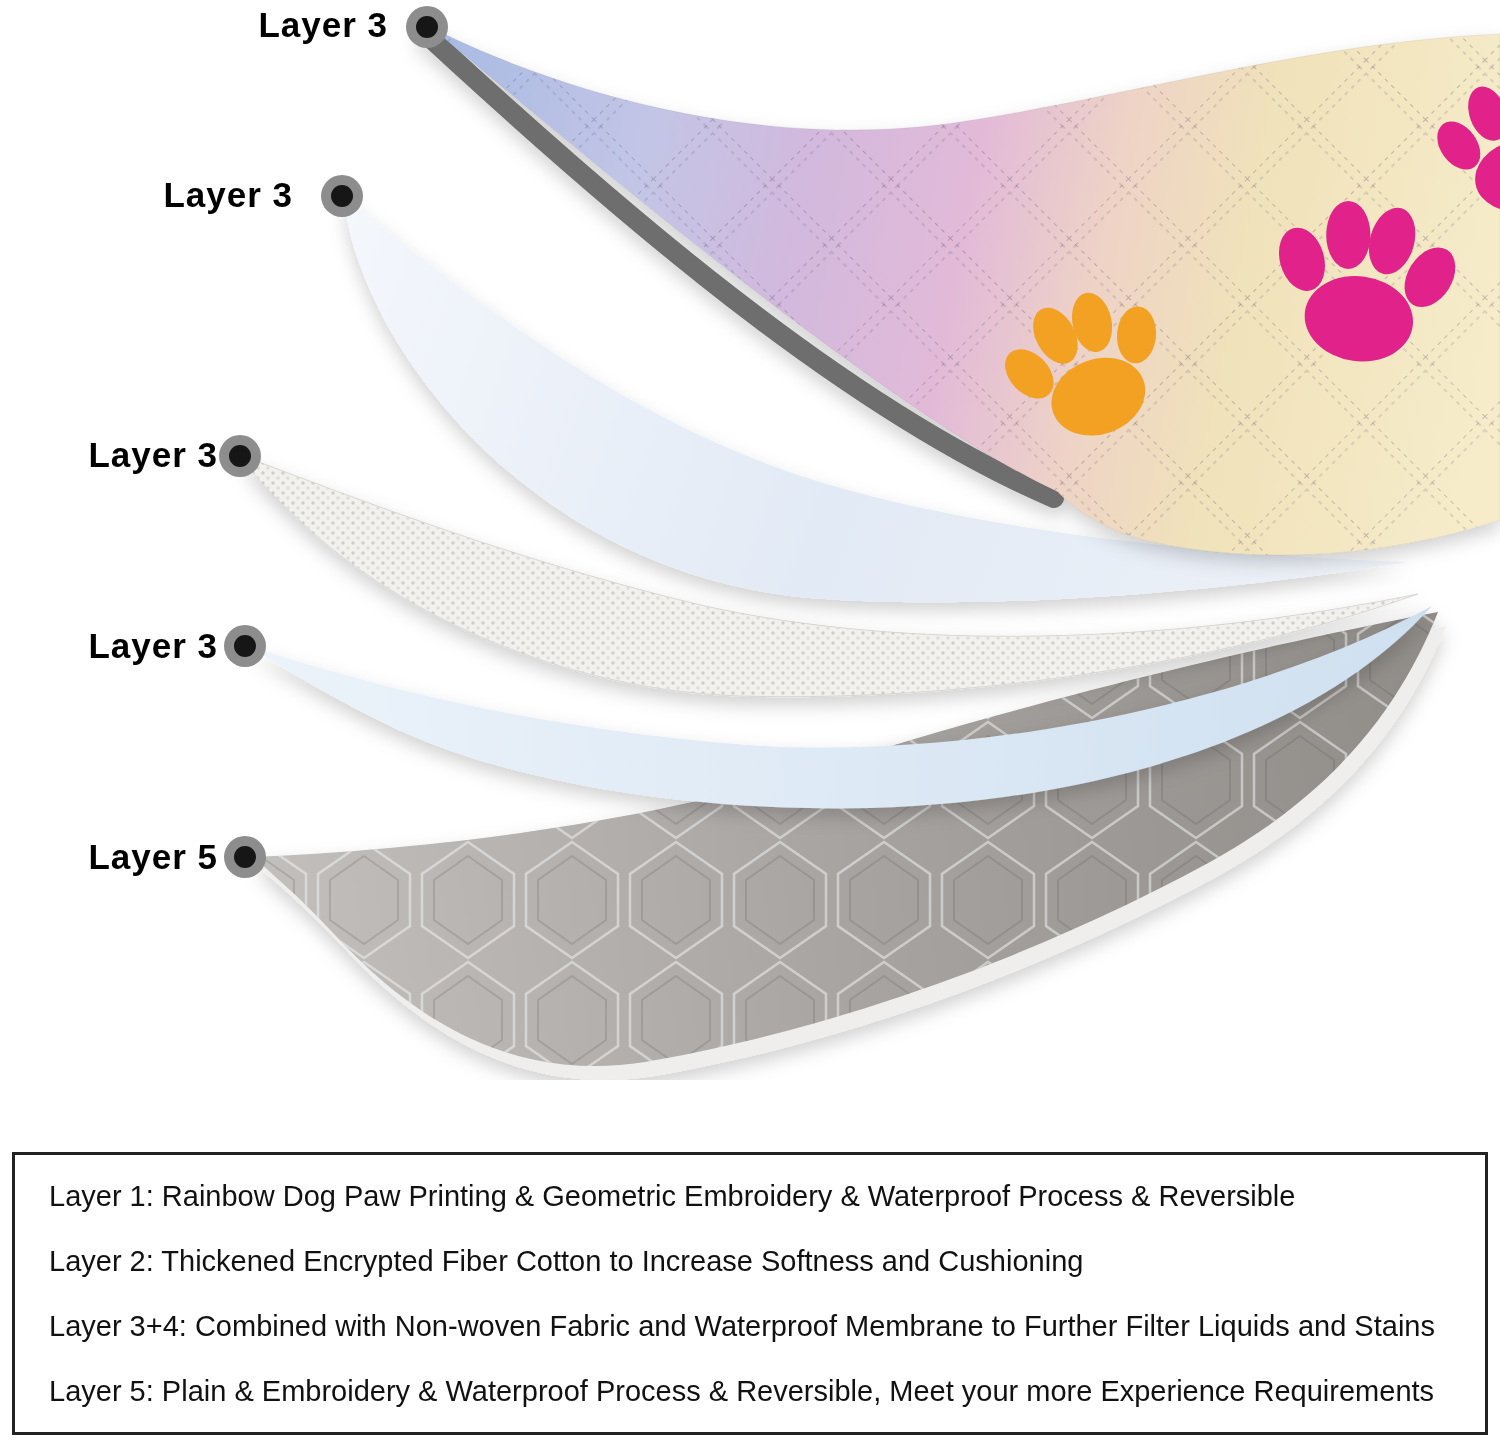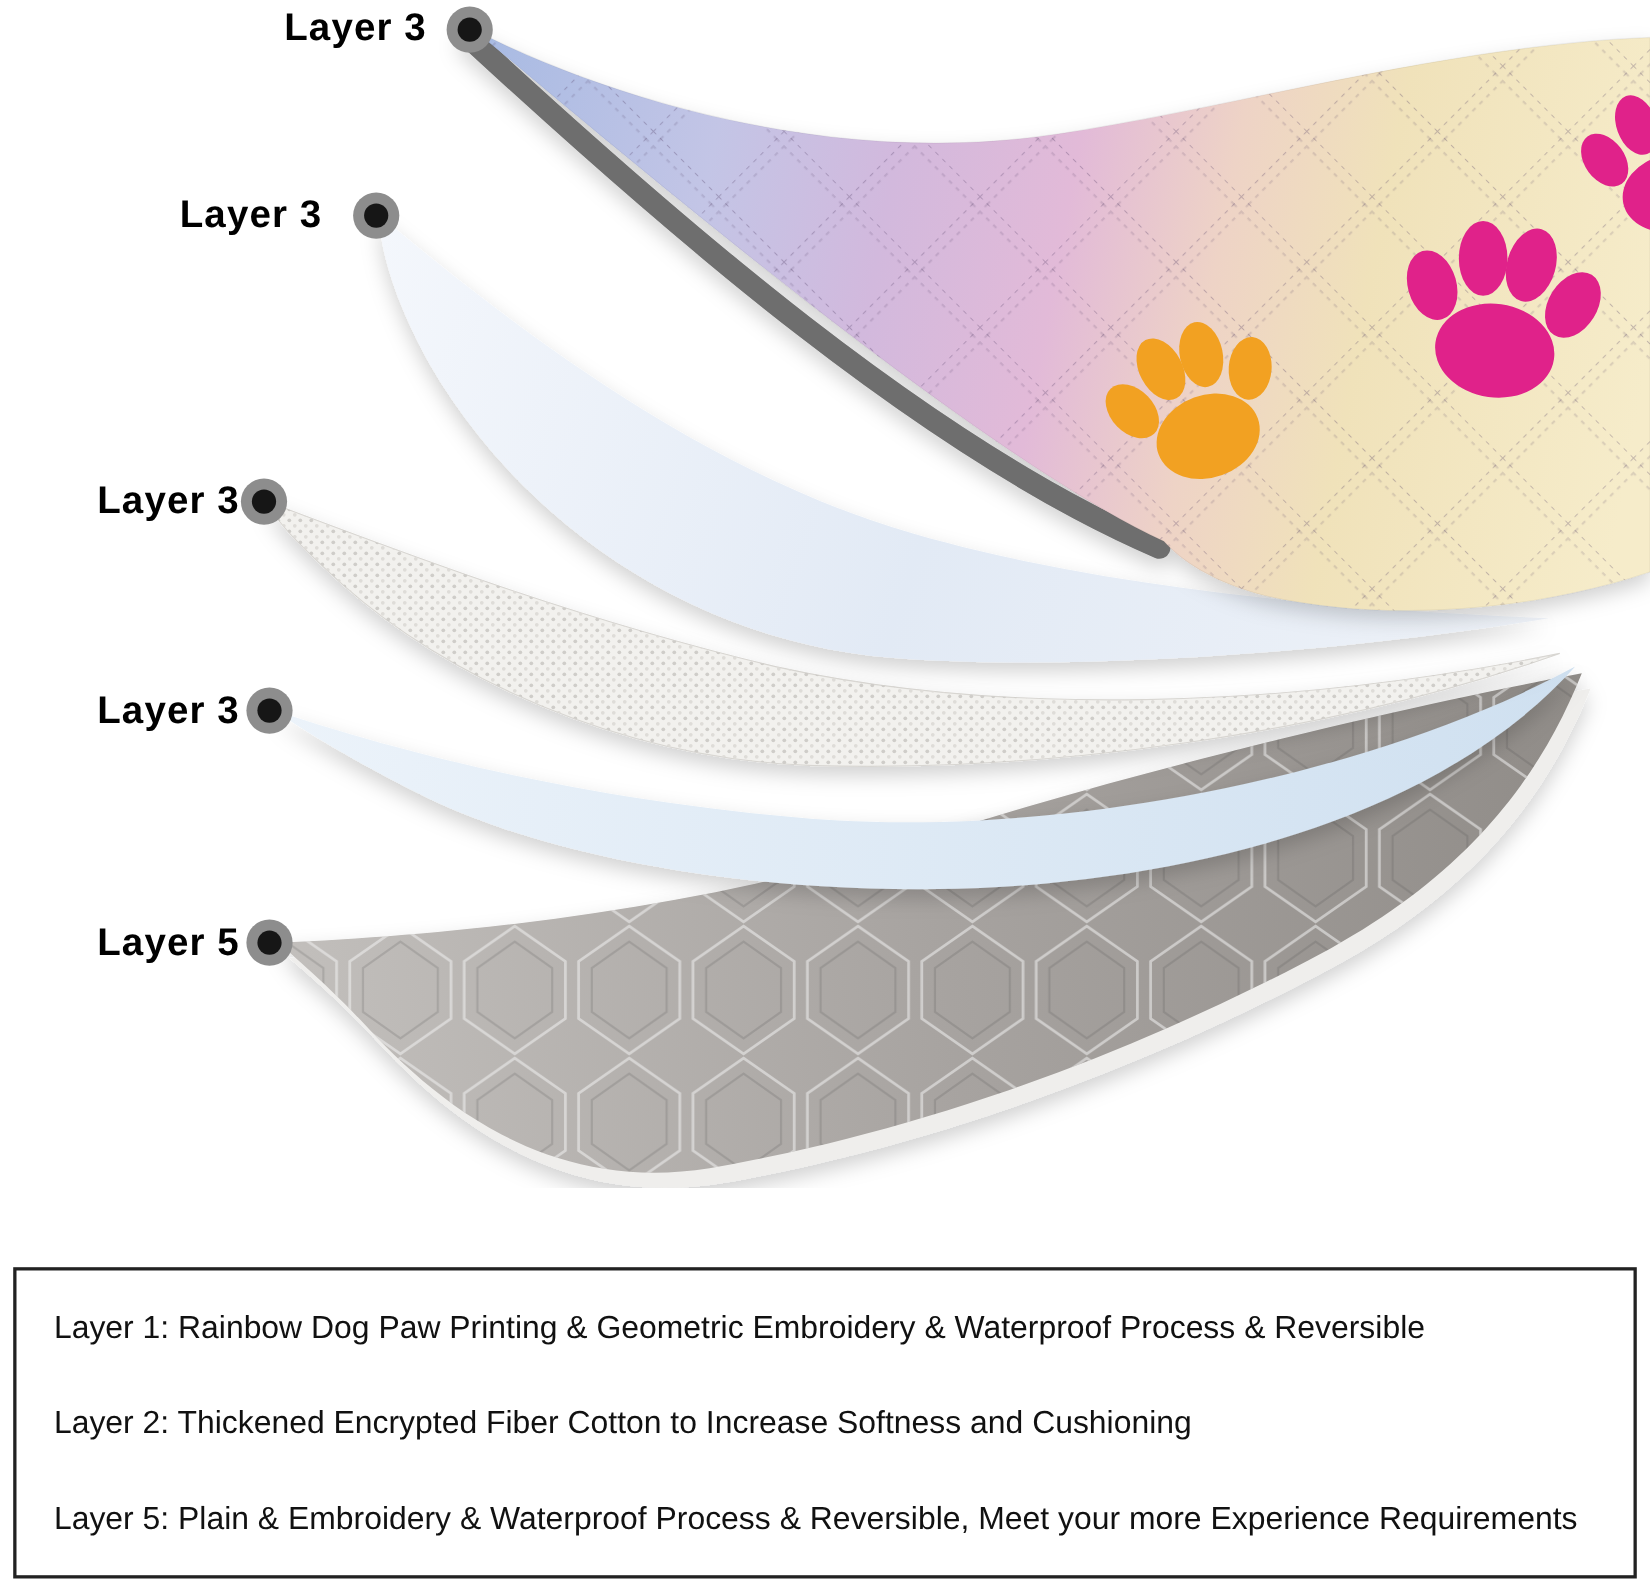--- a/index.html
+++ b/index.html
@@ -151,16 +151,17 @@
   <div class="lbl lbl1">Layer 3</div>
   <div class="lbl lbl2">Layer 3</div>
   <div class="lbl lbl3">Layer 3</div>
   <div class="lbl lbl4">Layer 3</div>
   <div class="lbl lbl5">Layer 5</div>
 
 
   <div class="notes-box">
     <p>Layer 1: Rainbow Dog Paw Printing &amp; Geometric Embroidery &amp; Waterproof Process &amp; Reversible</p>
     <p>Layer 2: Thickened Encrypted Fiber Cotton to Increase Softness and Cushioning</p>
+    <p>Layer 3+4: Combined with Non-woven Fabric and Waterproof Membrane to Further Filter Liquids and Stains</p>
     <p>Layer 5: Plain &amp; Embroidery &amp; Waterproof Process &amp; Reversible, Meet your more Experience Requirements</p>
   </div>
 
 </div>
 
 </body></html>

